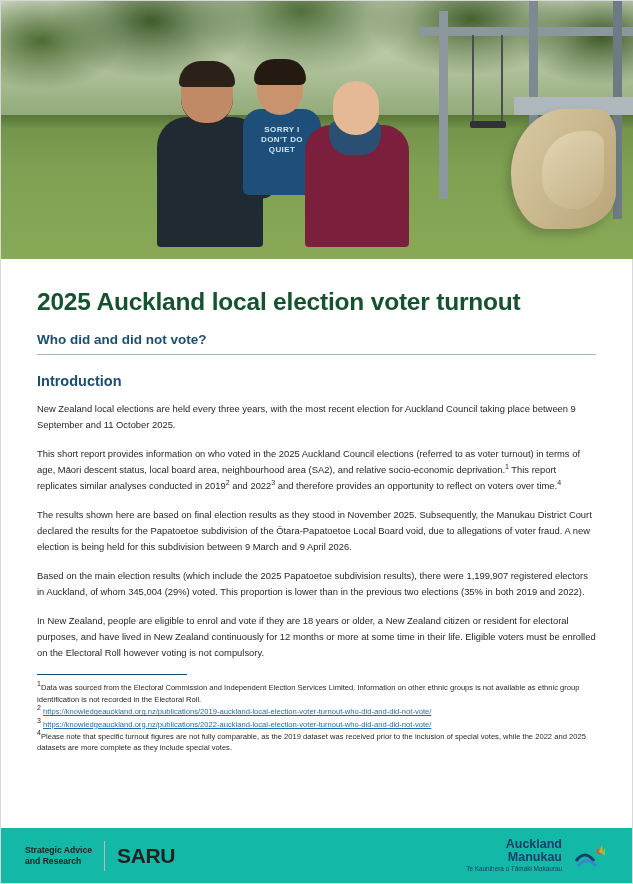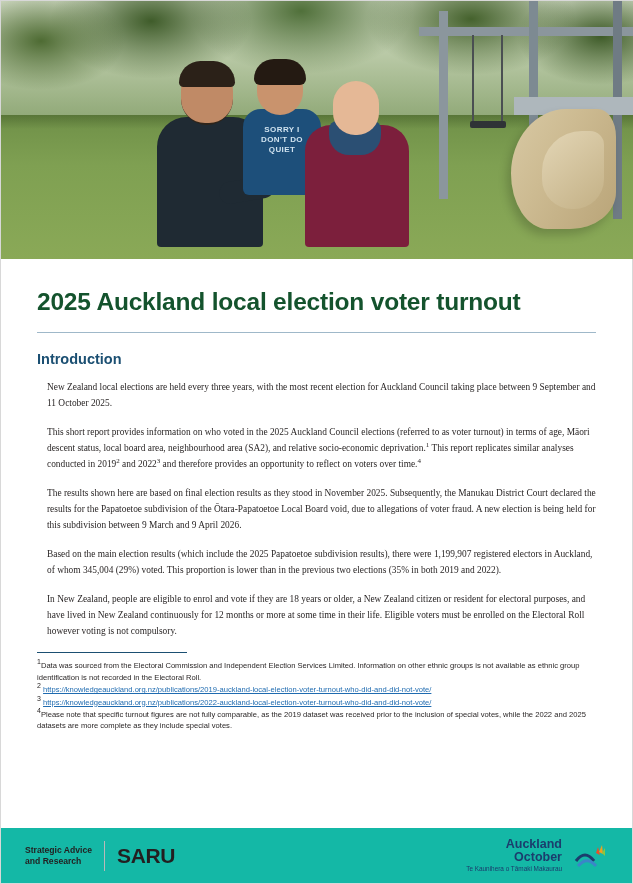--- a/index.html
+++ b/index.html
@@ -183,23 +183,22 @@
   }
   h3.section {
     font-size: 14.5px;
     margin: 0 0 12px 0;
     color: #1b4f72;
     font-weight: bold;
   }
   p.body {
     font-size: 9.4px;
     line-height: 16px;
-    margin: 0 0 13px 10px;
+    margin: 0 0 13px 0;
     color: #2a2626;
-    font-family: Liberation Serif, serif;
   }
   sup { font-size: 7px; line-height: 0; }
 
   
   .fn-rule {
     width: 150px; height: 1px; background: #1b4f72;
     margin: 6px 0 7px 0;
   }
   .footnotes { font-size: 7.6px; line-height: 11.4px; color: #2a2626; }
   .footnotes div { margin-bottom: 1px; }
@@ -284,20 +283,21 @@
         <div class="mum-head"></div>
       </div>
     </div>
   </div>
 
   <div class="content">
 
     <h1 class="title">2025 Auckland local election voter turnout</h1>
 
     <div class="subtitle-wrap">
+      <h2 class="subtitle">Who did and did not vote?</h2>
       <div class="rule"></div>
     </div>
 
     <h3 class="section">Introduction</h3>
 
     <p class="body">New Zealand local elections are held every three years, with the most recent election for Auckland Council taking place between 9 September and 11 October 2025.</p>
 
     <p class="body">
       <span>This short report provides information on who voted in the 2025 Auckland Council elections (referred to as voter turnout) in terms of age, Māori descent status, local board area, neighbourhood area (SA2), and relative socio-economic deprivation.</span><sup>1</sup><span> This report replicates similar analyses conducted in 2019</span><sup>2</sup> and
       <span>2022</span><sup>3</sup><span> and therefore provides an opportunity to reflect on voters over time.</span><sup>4</sup>
@@ -333,21 +333,21 @@
         <div>Strategic Advice</div>
         <div>and Research</div>
       </div>
       <div class="divider-v"></div>
       <div class="saru">SARU</div>
     </div>
 
     <div class="footer-right">
       <div class="ac-text">
         <div class="ac-line1">Auckland</div>
-        <div class="ac-line2">October</div>
+        <div class="ac-line2">Manukau</div>
         <div class="ac-maori">Te Kaunihera o Tāmaki Makaurau</div>
       </div>
       <div class="ac-mark">
         <svg width="34" height="30" viewBox="0 0 34 30" aria-hidden="true">
           <path d="M2 20 C8 12, 14 12, 20 20" fill="none" stroke="#1b3d6d" stroke-width="3"></path>
           <path d="M4 25 C10 18, 16 18, 22 25" fill="none" stroke="#3a86c8" stroke-width="3"></path>
           <path d="M24 6 L26 14 L22 12 Z" fill="#e8502a"></path>
           <path d="M28 4 L29 13 L25 11 Z" fill="#f0a11e"></path>
           <path d="M31 7 L31 15 L28 12 Z" fill="#8cc63f"></path>
         </svg>

